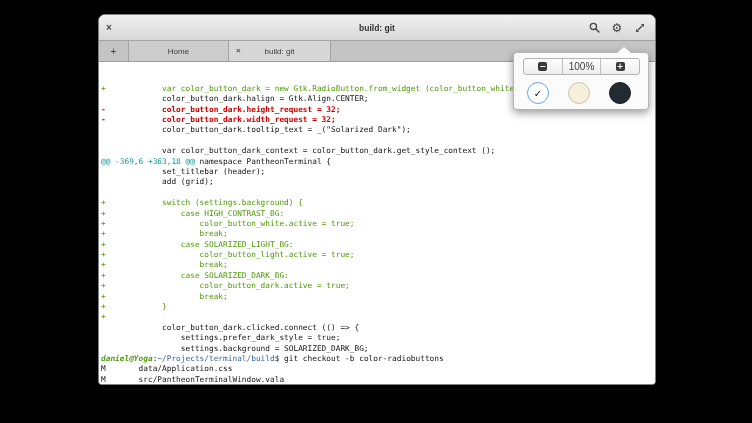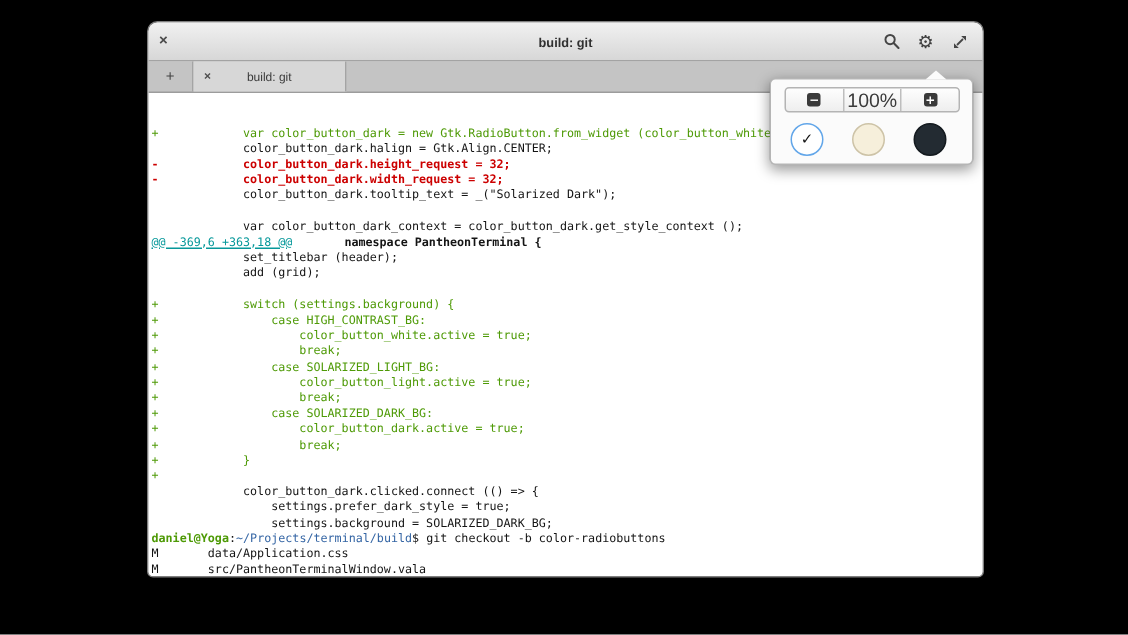--- a/index.html
+++ b/index.html
@@ -51,23 +51,23 @@
   .tab-close{position:absolute;left:7px;font-size:8px;line-height:8px;color:#4e4e4e;font-weight:bold;}
   
   .terminal{
     position:relative;height:322px;background:var(--terminal-bg,#fff);
     font-family:"DejaVu Sans Mono",monospace;font-size:7.8px;line-height:10.4px;
     color:var(--terminal-fg,#141414);white-space:pre;overflow:hidden;padding:1px 0 0 2px;
   }
   .tl{height:10.4px;}
   .add{color:var(--c-add,#4e9a06);}
   .del{color:var(--c-del,#cc0000);font-weight:bold;}
-  .hunk{color:var(--c-hunk,#06989a);text-decoration:underline;}
-  .b{font-weight:bold;margin-left:30px;}
-  .user{color:var(--c-user,#4e9a06);font-weight:bold;}
+  .hunk{color:var(--c-hunk,#06989a);}
+  .b{font-weight:normal;}
+  .user{color:var(--c-user,#4e9a06);font-weight:bold;font-style:italic;}
   .path{color:var(--c-path,#3465a4);font-weight:normal;}
   
   .popover{
     position:absolute;left:513px;top:52px;width:136px;height:58px;
     background:#fbfbfb;border:1px solid rgba(0,0,0,.28);border-radius:4px;
     box-shadow:0 3px 9px rgba(0,0,0,.4);z-index:6;box-sizing:border-box;
   }
   .popover-tail{
     position:absolute;top:-6px;left:103px;width:0;height:0;
     border-left:7px solid transparent;border-right:7px solid transparent;
@@ -78,21 +78,21 @@
     border:1px solid #b4b4b4;border-radius:3px;
     background:linear-gradient(#fefefe,#eeeeee);box-sizing:border-box;overflow:hidden;
   }
   .zseg{flex:1;display:flex;align-items:center;justify-content:center;}
   .zseg + .zseg{border-left:1px solid #bebebe;}
   .zicon{
     width:9px;height:9px;background:#3a3a3a;border-radius:2px;color:#fff;
     font-size:8px;line-height:9px;text-align:center;
     font-family:"DejaVu Sans",sans-serif;font-weight:bold;
   }
-  .zlabel{font-size:13px;color:#3a3a3a;}
+  .zlabel{font-size:10px;color:#3a3a3a;}
   .theme-btn{
     position:absolute;top:29px;width:22px;height:22px;border-radius:50%;
     box-sizing:border-box;border:1px solid transparent;
     display:flex;align-items:center;justify-content:center;
     font-size:10px;font-weight:bold;color:#111;
     font-family:"DejaVu Sans",sans-serif;
   }
   .theme-btn.selected{border-width:1.5px;}
   .t1{left:13px;} .t2{left:54px;} .t3{left:95px;}
 </style>
@@ -123,20 +123,23 @@
           <polygon points="1,5.8 1,9 4.2,9" fill="#454545"></polygon>
         </svg>
       </span>
     </span>
   </div>
 
   <div class="tabbar">
     <span class="newtab">
       <span>+</span>
     </span>
+    <span class="tab tab-home">
+      <span>Home</span>
+    </span>
     <span class="tab tab-active">
       <span class="tab-close">
         <span>×</span>
       </span>
       <span>build: git</span>
     </span>
   </div>
 
   <div class="terminal">
     <div><div class="tl"><span class="add">+            var color_button_dark = new Gtk.RadioButton.from_widget (color_button_white)</span></div><div class="tl"><span>             color_button_dark.halign = Gtk.Align.CENTER;</span></div><div class="tl"><span class="del">-            color_button_dark.height_request = 32;</span></div><div class="tl"><span class="del">-            color_button_dark.width_request = 32;</span></div><div class="tl"><span>             color_button_dark.tooltip_text = _("Solarized Dark");</span></div><div class="tl"><span></span></div><div class="tl"><span>             var color_button_dark_context = color_button_dark.get_style_context ();</span></div><div class="tl"><span class="hunk">@@ -369,6 +363,18 @@</span><span class="b"> namespace PantheonTerminal {</span></div><div class="tl"><span>             set_titlebar (header);</span></div><div class="tl"><span>             add (grid);</span></div><div class="tl"><span></span></div><div class="tl"><span class="add">+            switch (settings.background) {</span></div><div class="tl"><span class="add">+                case HIGH_CONTRAST_BG:</span></div><div class="tl"><span class="add">+                    color_button_white.active = true;</span></div><div class="tl"><span class="add">+                    break;</span></div><div class="tl"><span class="add">+                case SOLARIZED_LIGHT_BG:</span></div><div class="tl"><span class="add">+                    color_button_light.active = true;</span></div><div class="tl"><span class="add">+                    break;</span></div><div class="tl"><span class="add">+                case SOLARIZED_DARK_BG:</span></div><div class="tl"><span class="add">+                    color_button_dark.active = true;</span></div><div class="tl"><span class="add">+                    break;</span></div><div class="tl"><span class="add">+            }</span></div><div class="tl"><span class="add">+</span></div><div class="tl"><span>             color_button_dark.clicked.connect (() =&gt; {</span></div><div class="tl"><span>                 settings.prefer_dark_style = true;</span></div><div class="tl"><span>                 settings.background = SOLARIZED_DARK_BG;</span></div><div class="tl"><span class="user">daniel@Yoga</span><span>:</span><span class="path">~/Projects/terminal/build</span><span>$ git checkout -b color-radiobuttons</span></div><div class="tl"><span>M       data/Application.css</span></div><div class="tl"><span>M       src/PantheonTerminalWindow.vala</span></div></div>

